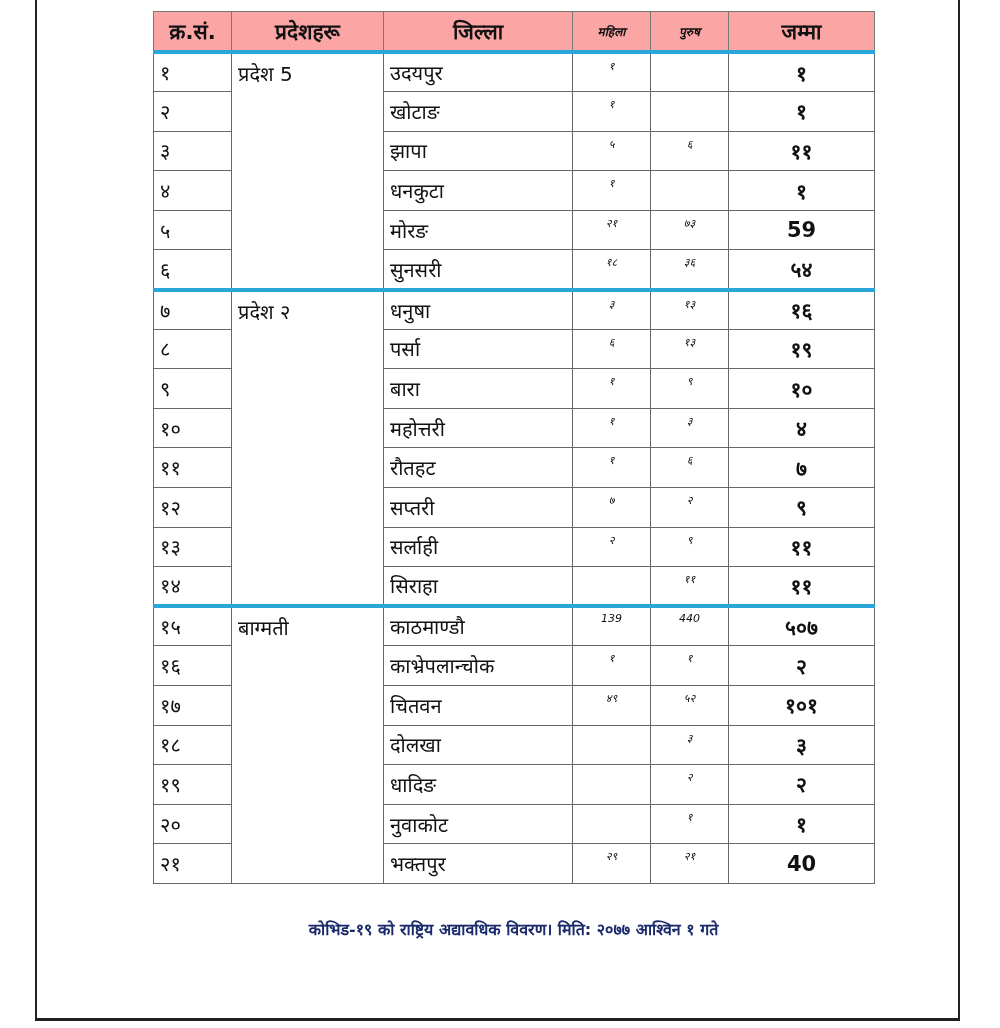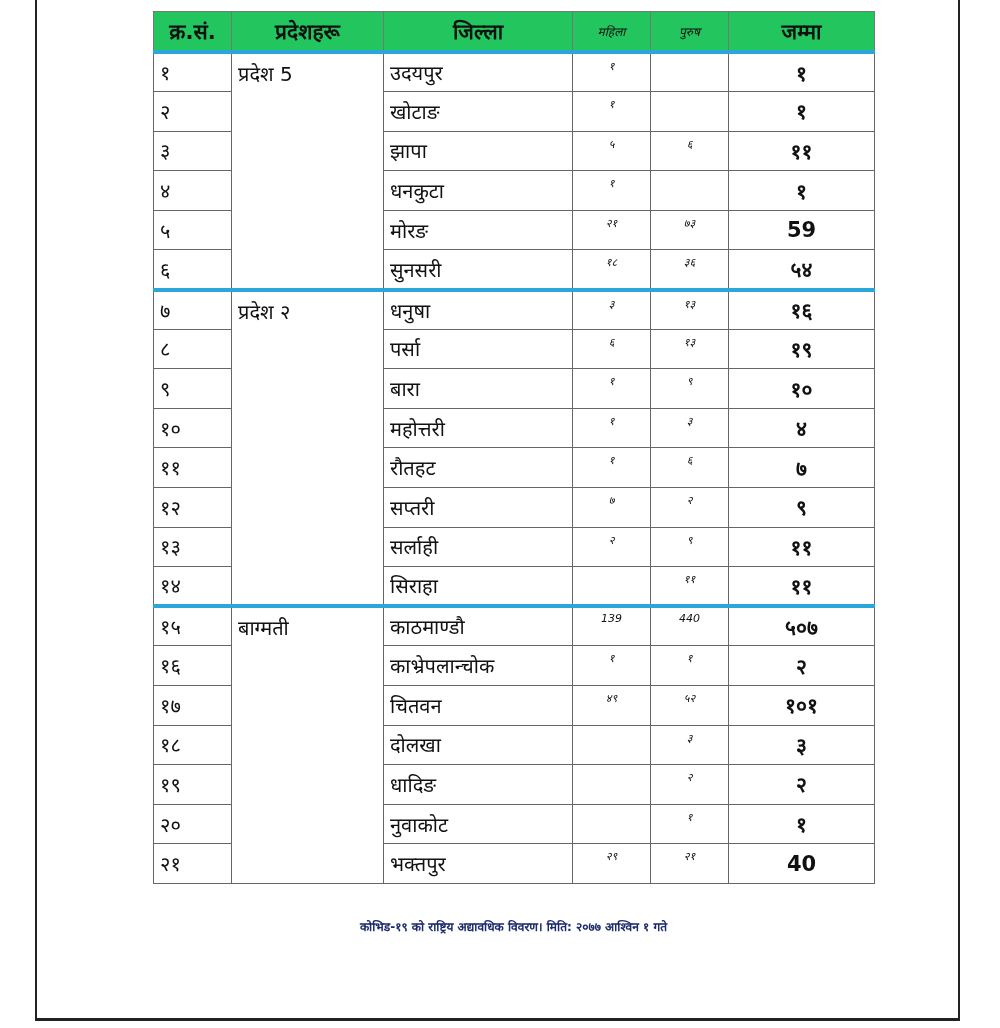--- a/index.html
+++ b/index.html
@@ -5,32 +5,32 @@
   html, body { margin:0; padding:0; background:#ffffff; }
   body { width:1000px; height:1028px; position:relative; overflow:hidden;
          font-family:"DejaVu Sans", sans-serif; color:#111; }
   .frame { position:absolute; left:35px; top:-4px; width:921px; height:1022px;
            border-left:2px solid #222; border-right:2px solid #222; border-bottom:3px solid #222; }
   table.covid { position:absolute; left:153px; top:11px; border-collapse:collapse;
                 table-layout:fixed; width:721px; }
   table.covid col.c1 { width:78px; } table.covid col.c2 { width:152px; }
   table.covid col.c3 { width:189px; } table.covid col.c4 { width:78px; }
   table.covid col.c5 { width:78px; } table.covid col.c6 { width:146px; }
-  table.covid th { background:#22c55e; border:1px solid #777; height:38px;
+  table.covid th { background:#fca5a5; border:1px solid #777; height:38px;
                    font-weight:bold; font-size:21px; text-align:center; padding:0;
                    border-bottom:4px solid #2ba6d9; }
-  table.covid th.small { font-size:12px; font-style:italic; font-weight:normal; }
+  table.covid th.small { font-size:12px; font-style:italic; font-weight:bold; }
   table.covid td { border:1px solid #666; height:39.6px; padding:0 6px; font-size:20px;
                    vertical-align:middle; box-sizing:border-box; }
   table.covid td.prov { vertical-align:top; padding-top:6px; }
   table.covid td.num { font-size:11px; font-style:italic; text-align:center; vertical-align:top; padding-top:4px; }
   table.covid td.total { text-align:center; font-size:21px; font-weight:bold; }
   table.covid tr.group-start td { border-top:4px solid #2ba6d9; }
   .caption { position:absolute; left:153px; top:918px; width:721px; text-align:center;
-             font-size:12px; font-weight:bold; color:#1b2a6b; }
+             font-size:16px; font-weight:bold; color:#1b2a6b; }
 </style>
 </head>
 <body>
 
 <div class="frame"></div>
 
 <table class="covid">
   <colgroup>
       <col class="c1">
       <col class="c2">

